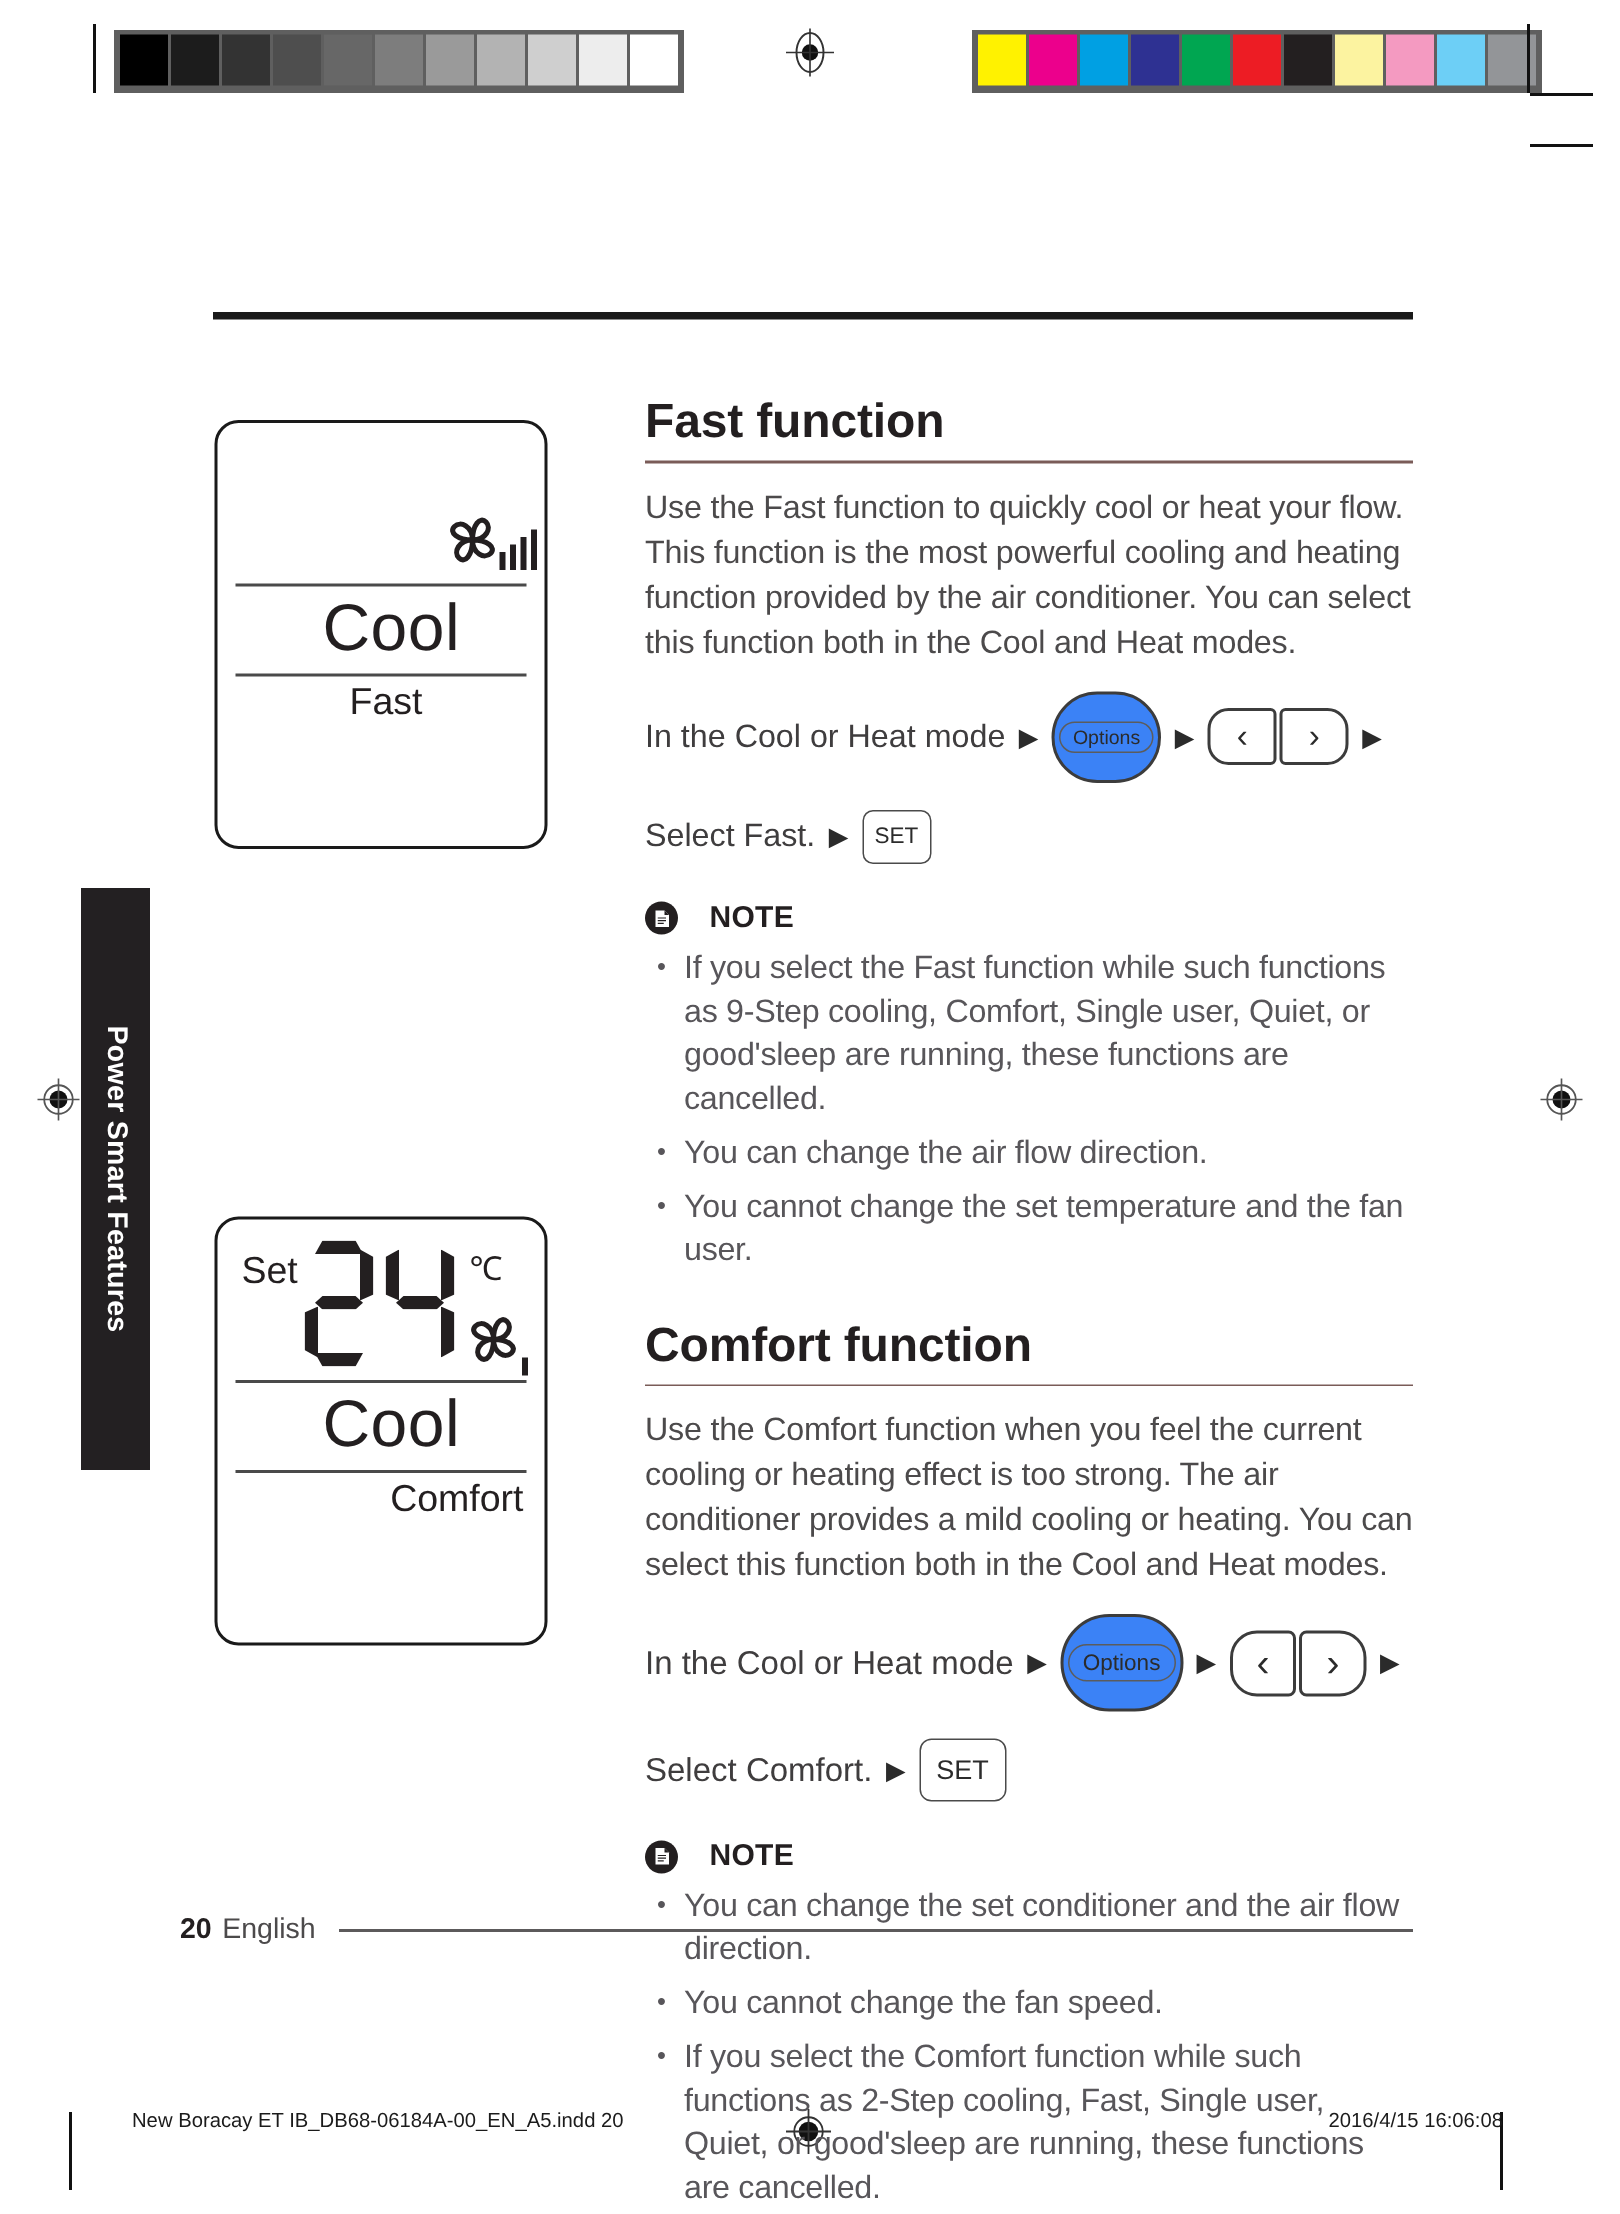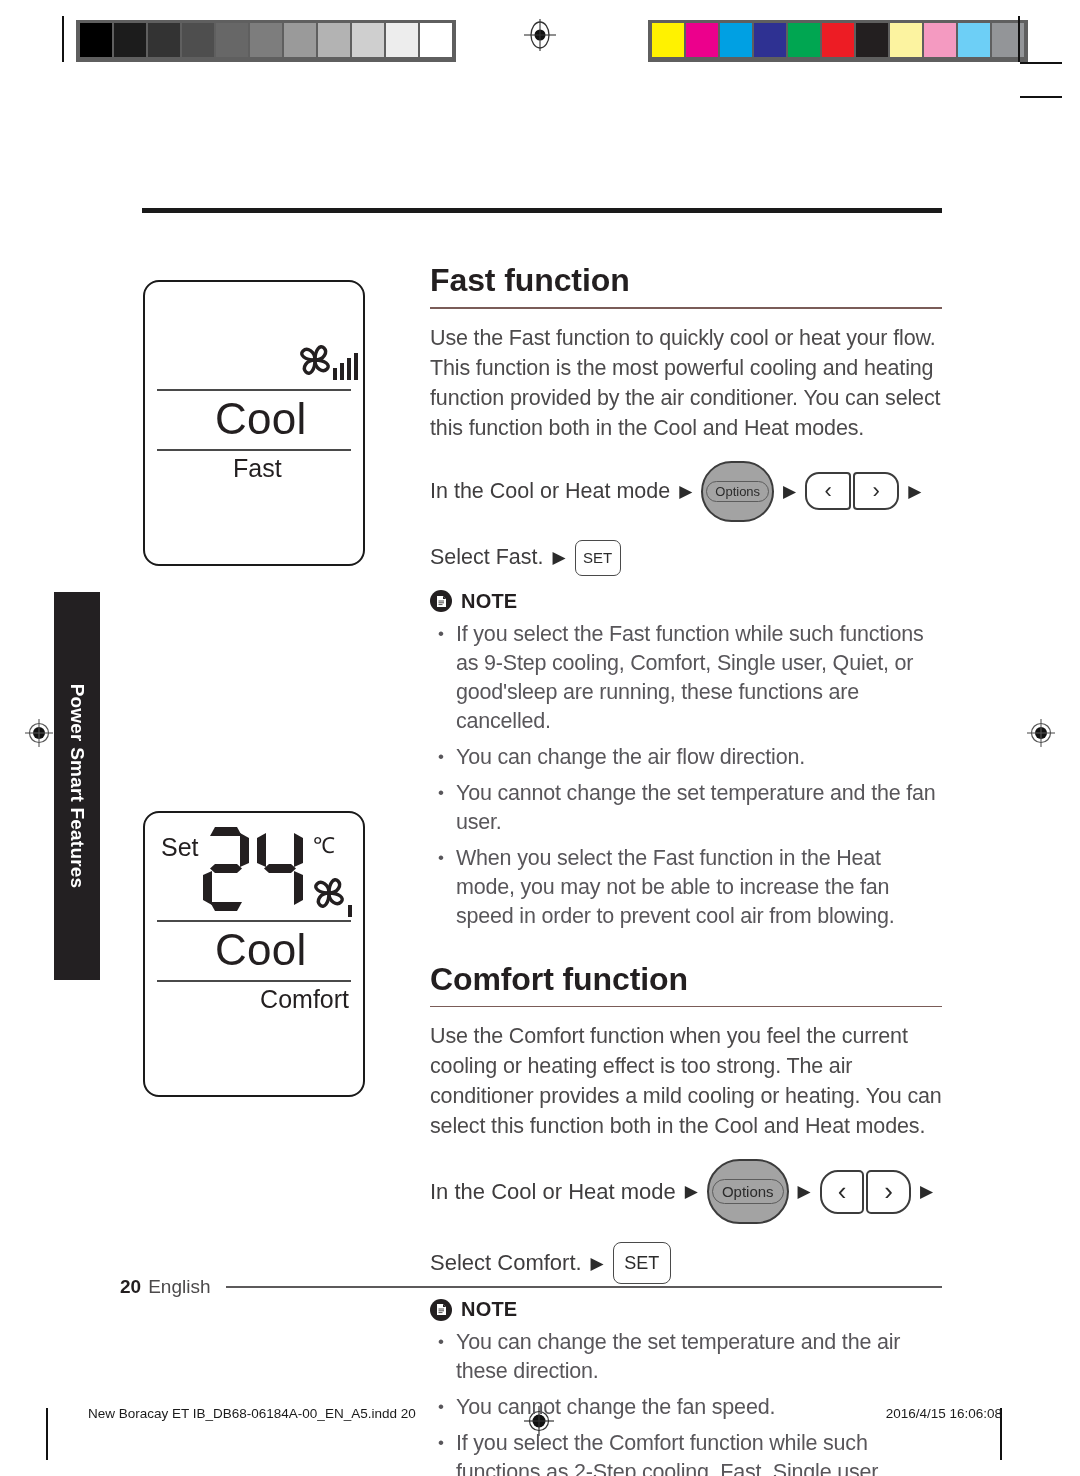--- a/index.html
+++ b/index.html
@@ -195,21 +195,21 @@
     margin: 0 9px;
     line-height: 1;
   }
   .btn-options {
     border: 2px solid #3c3c3c;
     border-radius: 40px;
     padding: 18px 3px;
     display: inline-flex;
     align-items: center;
     justify-content: center;
-    background: #a3a3a3;
+    background: #3b82f6;
   }
   .btn-options .inner {
     border: 1.4px solid #5c5c5c;
     border-radius: 40px;
     padding: 2px 8px;
     font-size: 13px;
     color: #2b2b2b;
     white-space: nowrap;
   }
   .btn-arrow {
@@ -246,22 +246,22 @@
   .big .btn-arrow { width: 54px; height: 44px; font-size: 26px; border-radius: 18px; }
   .big .btn-arrow.left  { border-top-right-radius: 5px; border-bottom-right-radius: 5px; }
   .big .btn-arrow.right { border-top-left-radius: 5px;  border-bottom-left-radius: 5px; }
   .big .btn-set { min-width: 58px; height: 42px; font-size: 18px; border-radius: 8px; }
   .big .step-text { font-size: 22px; }
 
   
   .note-head {
     display: flex;
     align-items: center;
-    gap: 9px;
-    margin-top: 14px;
+    gap: 21px;
+    margin-top: 25px;
   }
   .note-icon {
     width: 22px; height: 22px;
     border-radius: 50%;
     background: #231f20;
     display: inline-flex;
     align-items: center;
     justify-content: center;
     flex: none;
   }
@@ -511,21 +511,20 @@
             <line x1="3.5" y1="9.6" x2="7.5" y2="9.6"></line>
           </g>
         </svg>
       </span>
       <span class="note-label">NOTE</span>
     </div>
     <ul class="note-list">
       <li>If you select the Fast function while such functions as 9-Step cooling, Comfort, Single user, Quiet, or good'sleep are running, these functions are cancelled.</li>
       <li>You can change the air flow direction.</li>
       <li>You cannot change the set temperature and the fan user.</li>
-      <li>When you select the Fast function in the Heat mode, you may not be able to increase the fan speed in order to prevent cool air from blowing.</li>
     </ul>
   </section>
 
   <section class="big" style="margin-top:30px;">
     <h2 class="sec-title">Comfort function</h2>
     <div class="title-rule"></div>
     <p class="body-copy">Use the Comfort function when you feel the current cooling or heating effect is too strong. The air conditioner provides a mild cooling or heating. You can select this function both in the Cool and Heat modes.</p>
 
     <div class="step-row">
       <span class="step-text">In the Cool or Heat mode</span>
@@ -553,21 +552,21 @@
           <g stroke="#231f20" stroke-width="0.8">
             <line x1="3.5" y1="6" x2="9" y2="6"></line>
             <line x1="3.5" y1="7.8" x2="9" y2="7.8"></line>
             <line x1="3.5" y1="9.6" x2="7.5" y2="9.6"></line>
           </g>
         </svg>
       </span>
       <span class="note-label">NOTE</span>
     </div>
     <ul class="note-list">
-      <li>You can change the set temperature and the air these direction.</li>
+      <li>You can change the set conditioner and the air flow direction.</li>
       <li>You cannot change the fan speed.</li>
       <li>If you select the Comfort function while such functions as 2-Step cooling, Fast, Single user, Quiet, or good'sleep are running, these functions are cancelled.</li>
 
     </ul>
   </section>
 </div>
 
 <div class="footer-page">
   <span class="footer-num">20</span>
   <span class="footer-lang">English</span>

